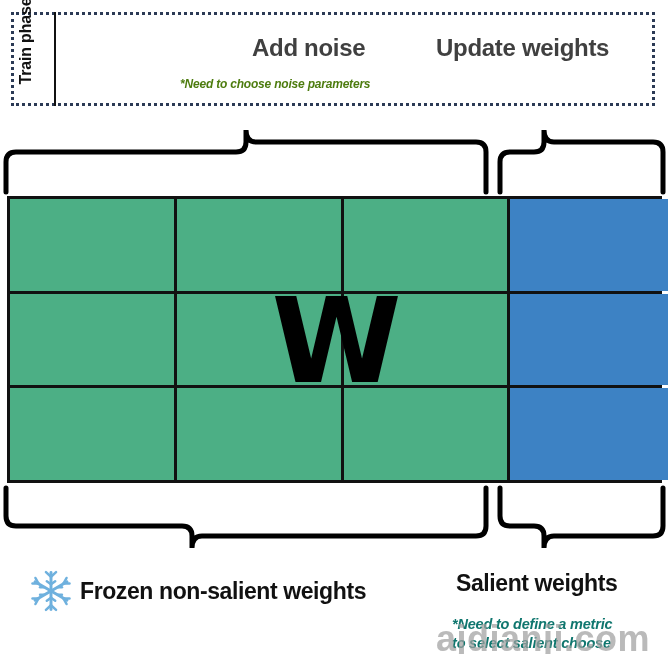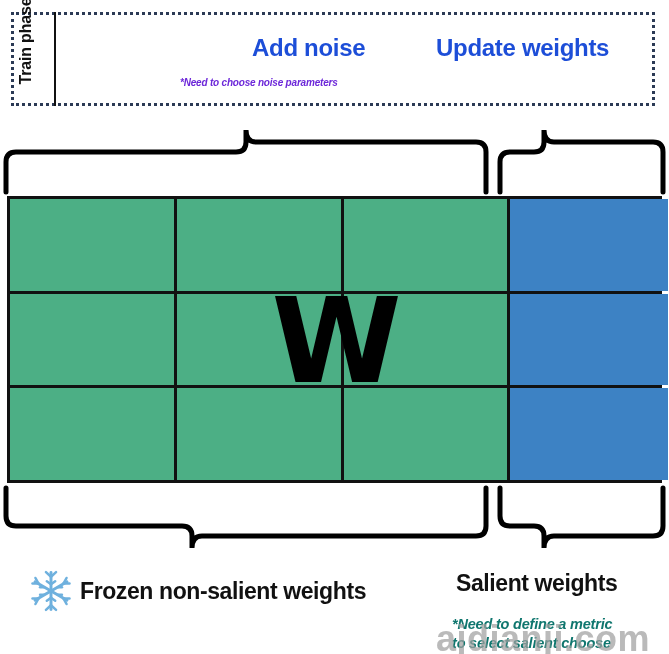--- a/index.html
+++ b/index.html
@@ -51,34 +51,34 @@
     font-size: 16px;
     font-weight: bold;
     color: #111111;
     white-space: nowrap;
     letter-spacing: -0.2px;
   }
   .phase-title {
     position: absolute;
     font-size: 24px;
     font-weight: bold;
-    color: #1d4ed8;
+    color: #404040;
     white-space: nowrap;
     letter-spacing: -0.3px;
   }
   .phase-title.add-noise { left: 252px; top: 34px; }
   .phase-title.update-weights { left: 436px; top: 34px; }
   .phase-note {
     position: absolute;
     left: 180px;
     top: 77px;
-    font-size: 10px;
+    font-size: 12px;
     font-style: italic;
     font-weight: bold;
-    color: #6d28d9;
+    color: #4d7c0f;
     white-space: nowrap;
     letter-spacing: -0.2px;
   }
 
   
   .brace-layer {
     position: absolute;
     left: 0;
     pointer-events: none;
   }

